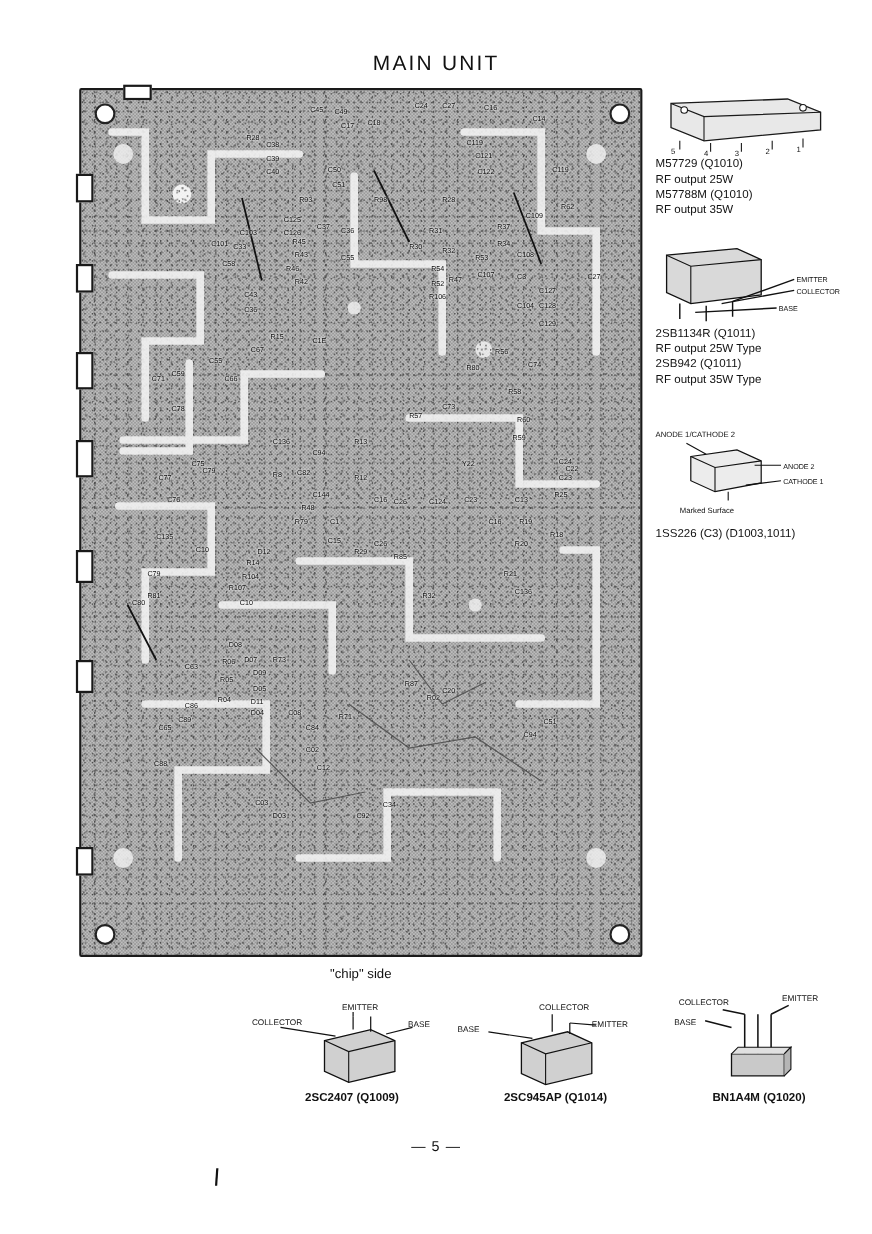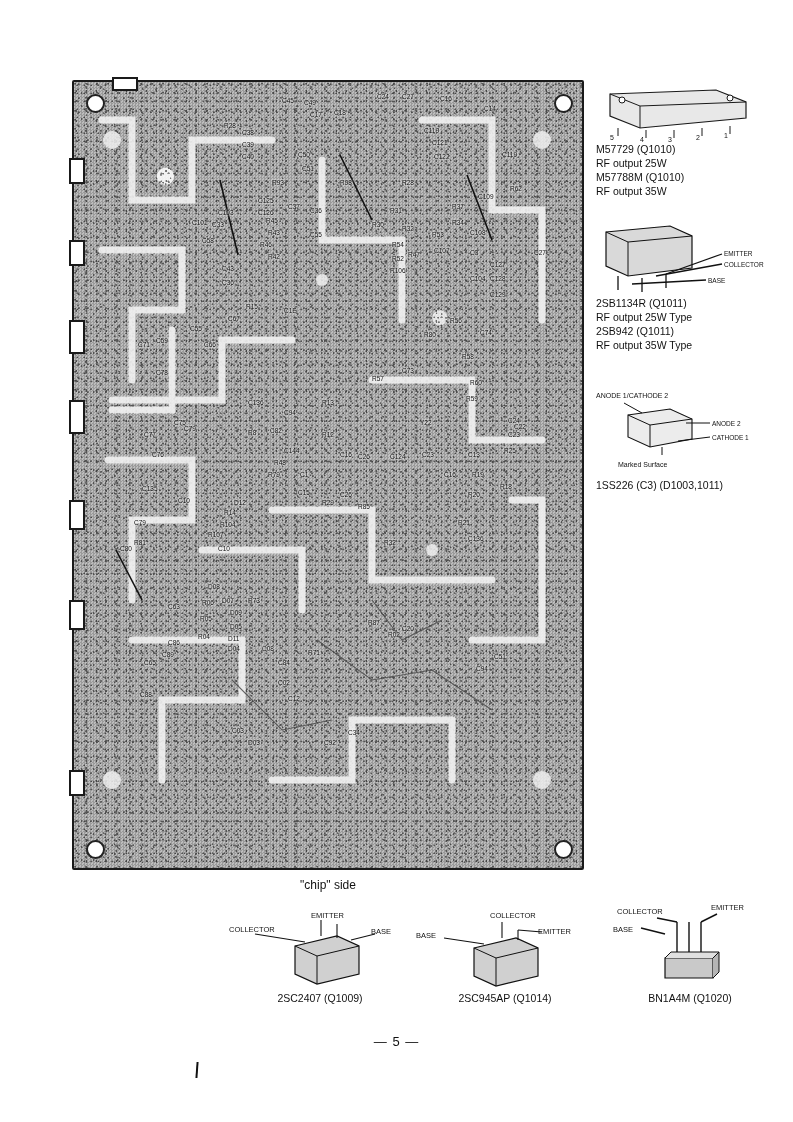--- a/index.html
+++ b/index.html
@@ -78,37 +78,38 @@
   }
   .part-block{margin-bottom:6px;}
   .part-caption{font-size:10.5px;line-height:14px;}
   .pin-label{font-size:7px;}
 
   
   .bottom-row{
     position:absolute;left:205px;top:900px;width:560px;height:130px;
   }
   .b-item{position:absolute;text-align:center;}
-  .b-caption{font-size:10.5px;margin-top:4px;}
+  .b-caption{font-size:10.5px;margin-top:4px;font-weight:bold;}
 
   .page-num{
     position:absolute;left:0;top:1034px;width:793px;text-align:center;
     font-size:13px;letter-spacing:1px;
   }
   .stray-mark{
     position:absolute;left:196px;top:1062px;width:2px;height:16px;background:#111;
     transform:rotate(4deg);
   }
   svg{display:block;}
 </style>
 </head>
 <body>
 
 <div class="page">
 
+  <div class="main-title">MAIN UNIT</div>
 
   <div class="board-wrap">
     <div class="board-outline"></div>
     <div class="noise"></div>
 
     <div class="notch" style="left:-3px;top:78px;width:16px;height:26px;"></div>
     <div class="notch" style="left:-3px;top:160px;width:16px;height:26px;"></div>
     <div class="notch" style="left:-3px;top:240px;width:16px;height:34px;"></div>
     <div class="notch" style="left:-3px;top:320px;width:16px;height:34px;"></div>
     <div class="notch" style="left:-3px;top:420px;width:16px;height:30px;"></div>

